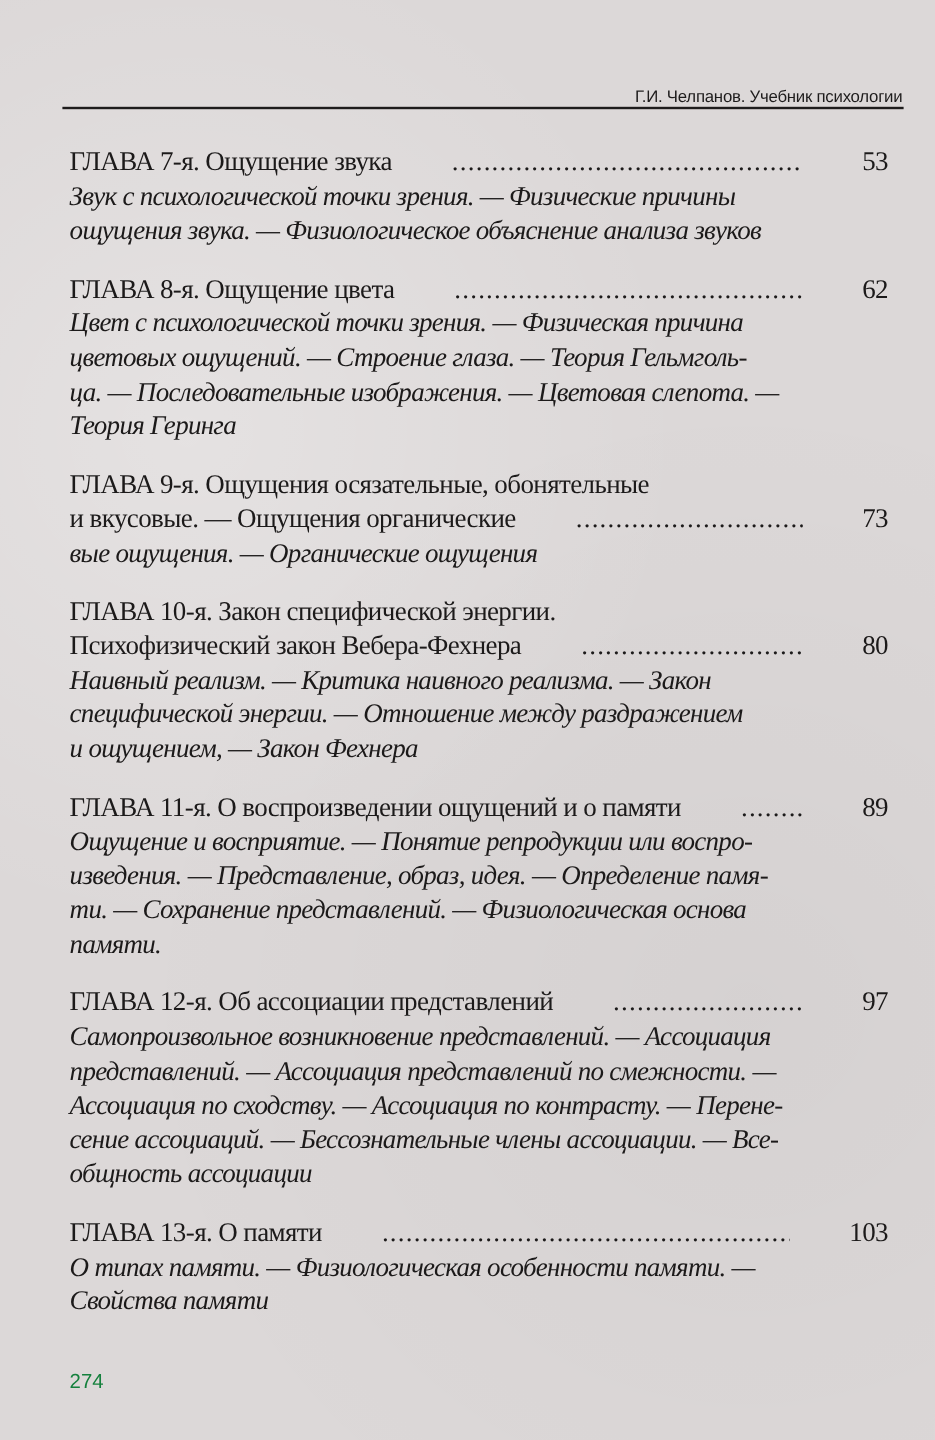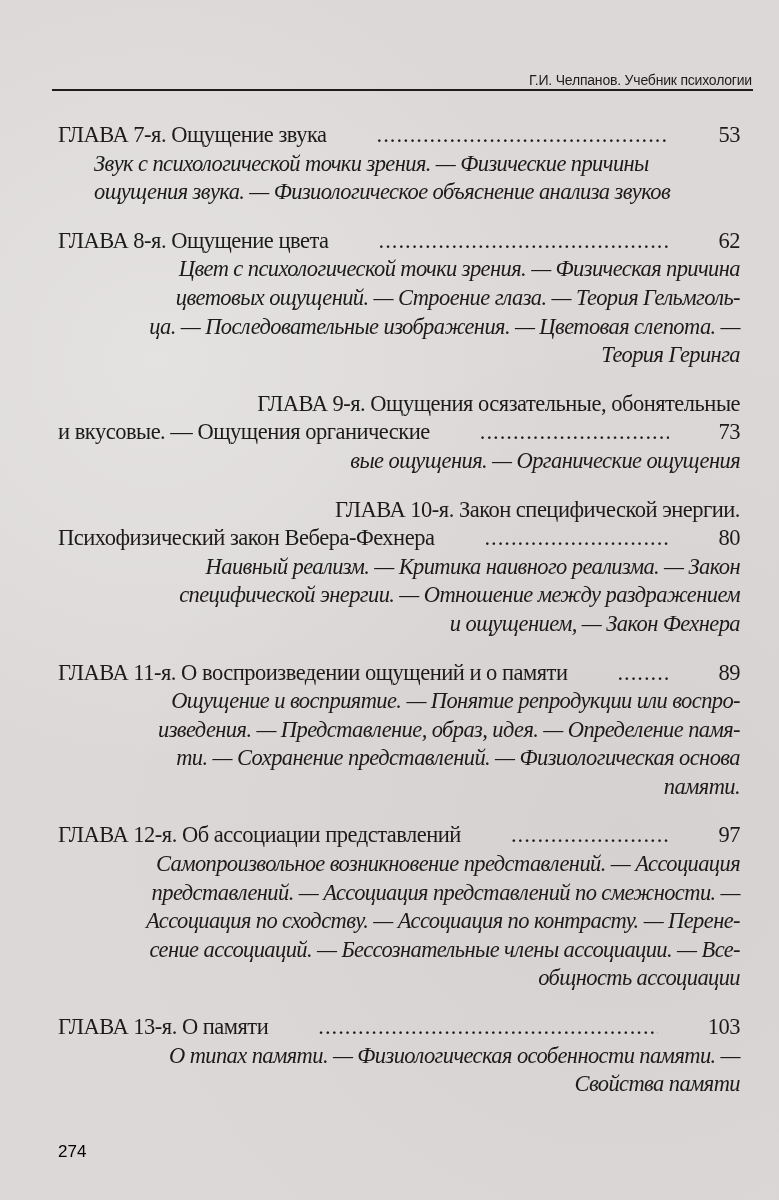--- a/index.html
+++ b/index.html
@@ -43,21 +43,20 @@
       width: 682px;
       font-family: "Liberation Serif", serif;
       font-size: 22.5px;
       line-height: 28.6px;
     }
     .entry {
       margin: 0;
     }
     .entry + .entry {
       margin-top: 20px;
-      text-align: right;
     }
     .title-line {
       display: flex;
       align-items: baseline;
       white-space: nowrap;
       letter-spacing: -0.5px;
       gap: 48px;
     }
     .title-line .t {
       flex: 0 0 auto;
@@ -74,32 +73,31 @@
     .title-line .p {
       flex: 0 0 auto;
     }
     .title-only {
       white-space: nowrap;
       letter-spacing: -0.5px;
     }
     .desc {
       font-style: italic;
       letter-spacing: -0.6px;
-      margin-left: 36px;
     }
     .desc-line {
       white-space: nowrap;
     }
     .page-number {
       position: absolute;
       top: 1142px;
       left: 58px;
       font-family: "Liberation Sans", sans-serif;
       font-size: 17px;
-      color: #000000;
+      color: #15803d;
     }
   </style>
 </head>
 <body>
 
 <div>
   <div class="running-head">Г.И. Челпанов. Учебник психологии</div>
   <div class="head-rule"></div>
 
   <div class="toc">

